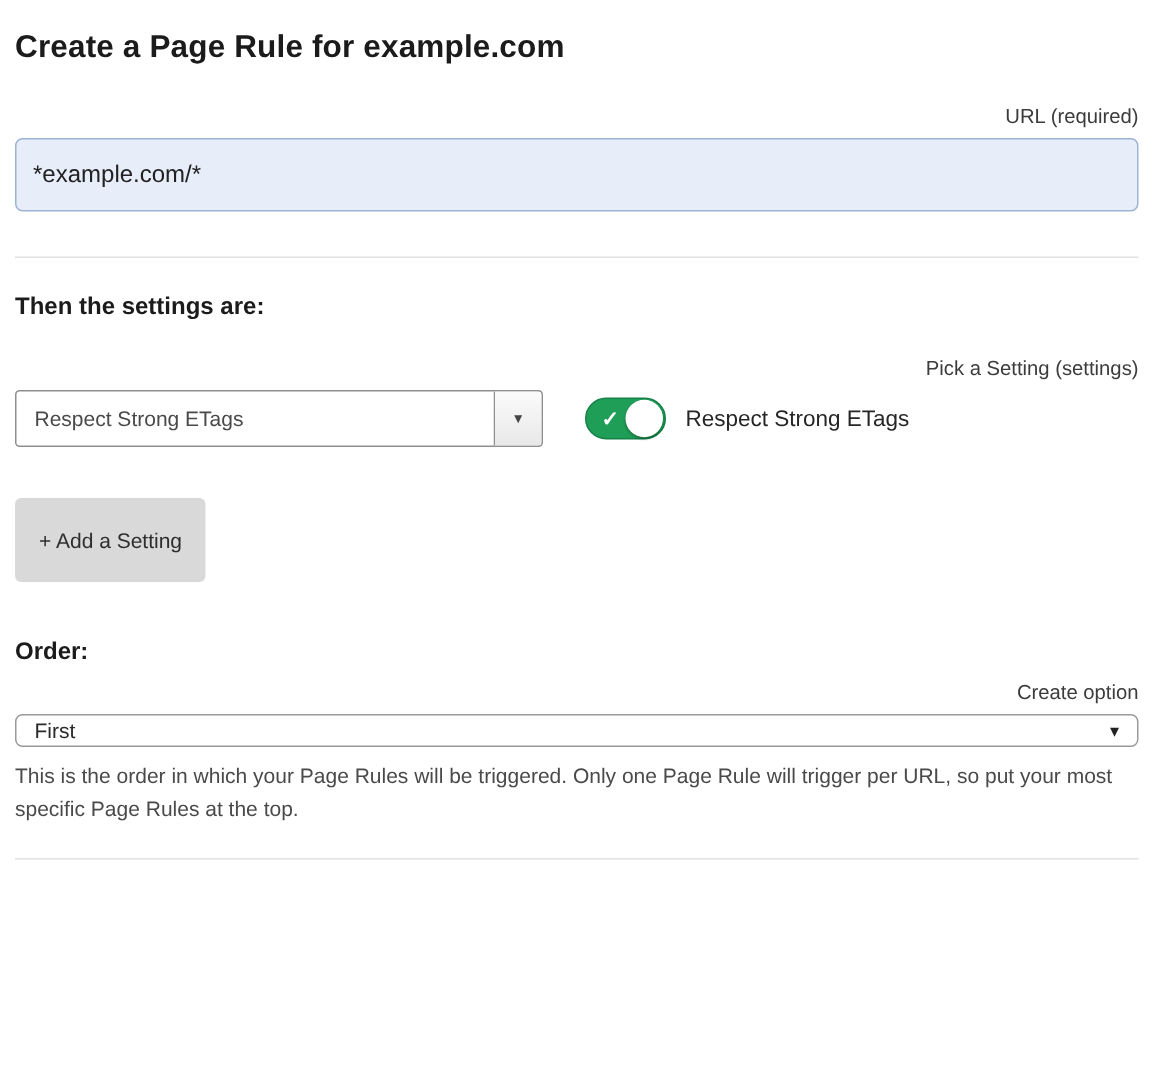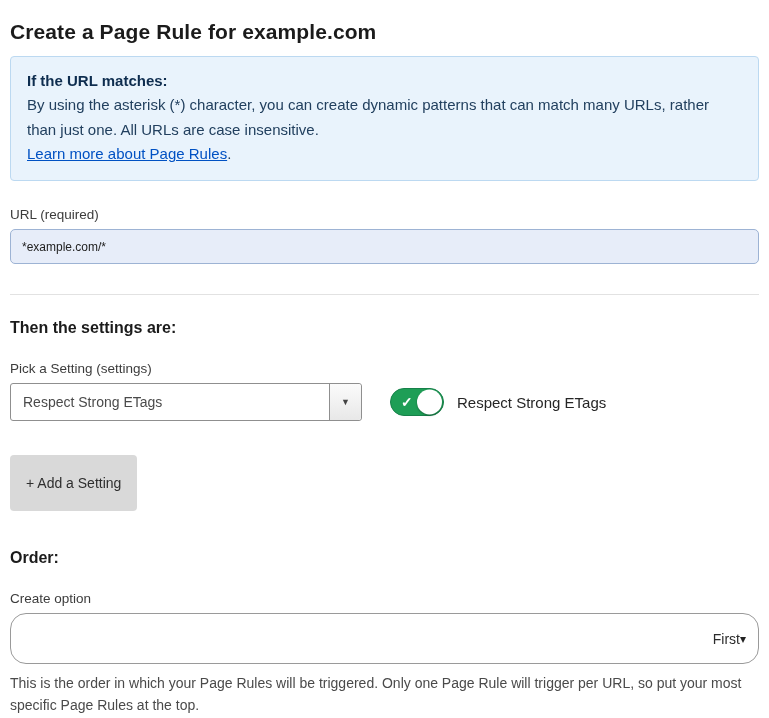--- a/index.html
+++ b/index.html
@@ -34,30 +34,31 @@
   .info-body { color: #22405f; }
   .info-link { color: #0051c3; text-decoration: underline; cursor: pointer; }
   .info-link-line { color: #22405f; }
 
   
   .field-label {
     display: block;
     font-size: 13.5px;
     color: #3c3c3c;
     margin-bottom: 7px;
+    text-align: right;
   }
   .url-field { margin-top: 26px; }
   .url-input {
     width: 100%;
-    height: 35px;
+    height: 49px;
     background: #e7edf9;
     border: 1px solid #9db3d4;
     border-radius: 5px;
     padding: 0 11px;
-    font-size: 12px;
+    font-size: 16px;
     color: #222;
     font-family: "Liberation Sans", sans-serif;
     outline: none;
   }
 
   .divider {
     border: none;
     border-top: 1px solid #e2e2e2;
     margin: 30px 0 24px 0;
   }
@@ -133,31 +134,31 @@
     font-family: "Liberation Sans", sans-serif;
     font-size: 14px;
     border: none;
     border-radius: 4px;
     cursor: pointer;
     padding: 20px 16px;
   }
   .btn-gray { background: #d9d9d9; color: #2e2e2e; }
   .add-setting { margin-top: 34px; }
 
-  .order-heading { margin-top: 38px; margin-bottom: 24px; }
+  .order-heading { margin-top: 38px; margin-bottom: 10px; }
 
   .order-select {
     width: 100%;
-    height: 51px;
+    height: 22px;
     border: 1px solid #9a9a9a;
-    border-radius: 16px;
+    border-radius: 5px;
     background: #ffffff;
     display: flex;
     align-items: center;
-    justify-content: flex-end;
+    justify-content: space-between;
     padding: 0 12px;
     font-size: 14px;
     color: #2b2b2b;
     cursor: pointer;
   }
   .order-caret { font-size: 12px; color: #222; }
 
   .help-text {
     margin-top: 9px;
     font-size: 14px;
@@ -168,25 +169,20 @@
 
   .footer-divider { margin: 22px 0 14px 0; }
 </style>
 </head>
 <body>
 
 <div class="page">
 
   <h1 class="title">Create a Page Rule for example.com</h1>
 
-  <div class="info-box">
-    <p class="info-heading">If the URL matches:</p>
-    <p class="info-body">By using the asterisk (*) character, you can create dynamic patterns that can match many URLs, rather than just one. All URLs are case insensitive.</p>
-    <p class="info-link-line"><a class="info-link" href="#">Learn more about Page Rules</a><span>.</span></p>
-  </div>
 
   <div class="url-field">
     <label class="field-label">URL (required)</label>
     <input type="text" class="url-input" value="*example.com/*" style="">
   </div>
 
   <hr class="divider">
 
   <h2 class="section-heading">Then the settings are:</h2>
 

